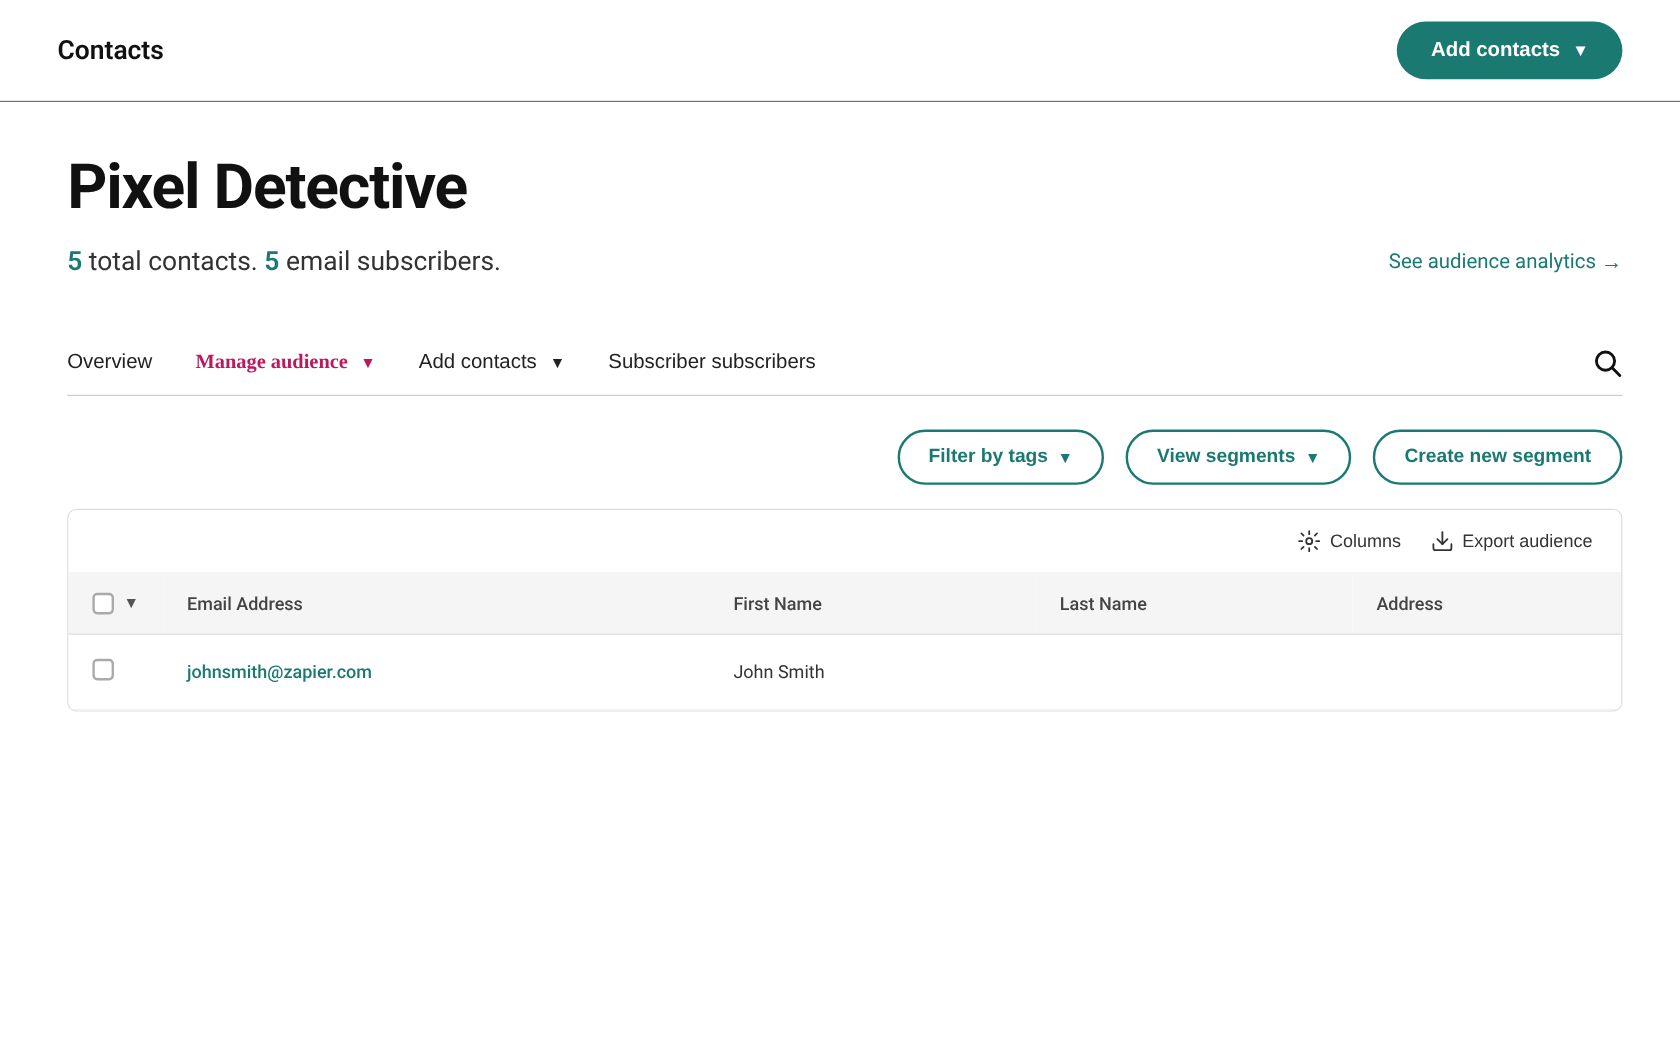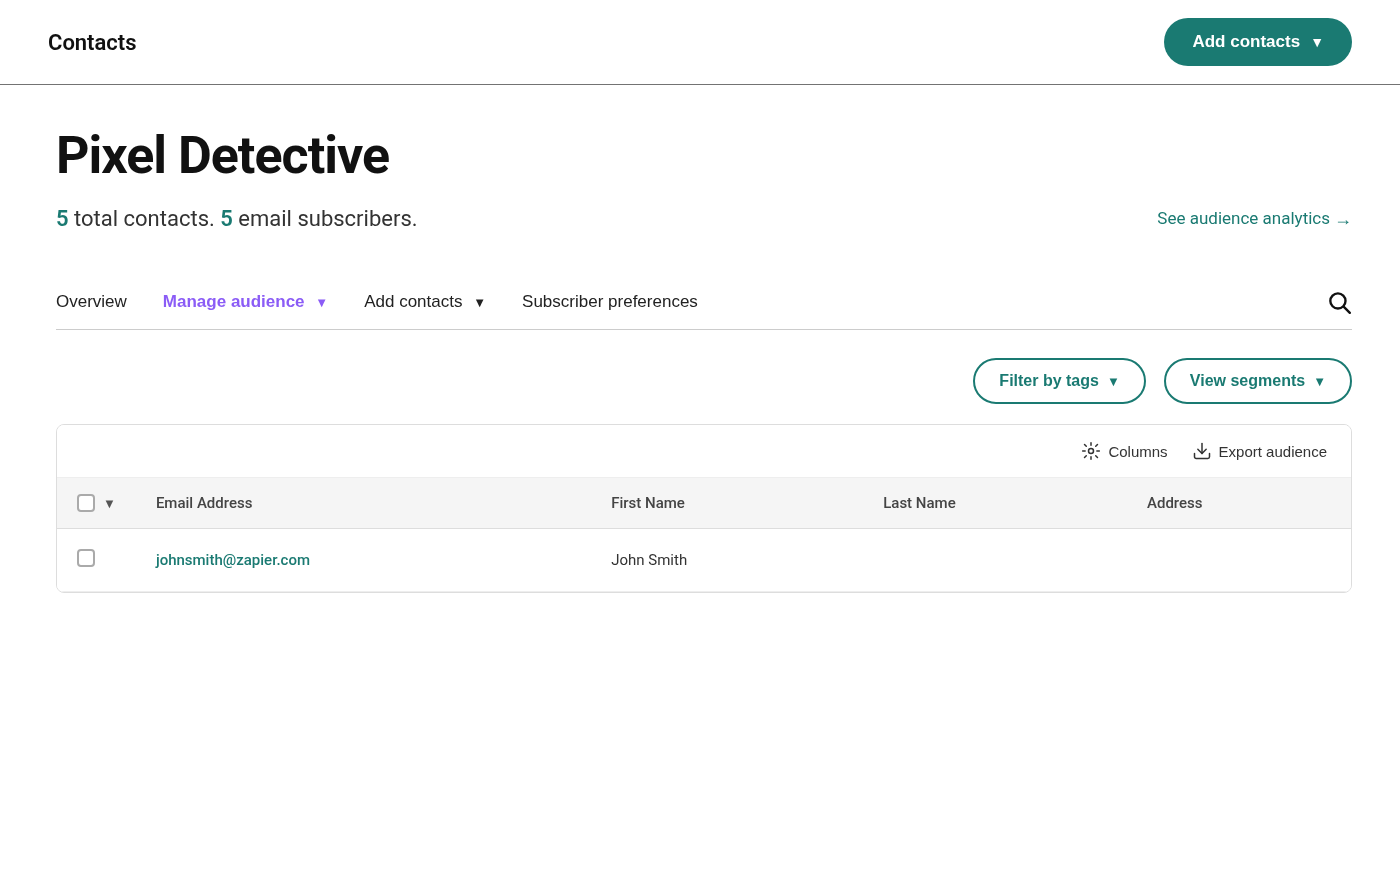--- a/index.html
+++ b/index.html
@@ -261,47 +261,50 @@
     <a class="audience-analytics-link" style="color: rgb(26, 122, 114);">
       <span>See audience analytics</span>
       <span class="arrow">→</span>
     </a>
   </div>
 
   <nav class="nav-tabs">
     <button class="nav-tab">
       <span>Overview</span>
     </button>
-    <button class="nav-tab active" style="color: #8b5cf6;">
+    <button class="nav-tab active" style="color: #be185d; font-family: Liberation Serif, serif;">
       <span>Manage audience</span>
       <span class="tab-chevron">▼</span>
     </button>
     <button class="nav-tab">
       <span>Add contacts</span>
       <span class="tab-chevron">▼</span>
     </button>
     <button class="nav-tab">
-      <span>Subscriber preferences</span>
+      <span>Subscriber subscribers</span>
     </button>
     <button class="nav-tab-search">
       <svg viewBox="0 0 24 24" fill="none" stroke="#111" stroke-width="2.2" stroke-linecap="round" stroke-linejoin="round">
         <circle cx="11" cy="11" r="7"></circle>
         <line x1="16.5" y1="16.5" x2="22" y2="22"></line>
       </svg>
     </button>
   </nav>
 
   <div class="toolbar-row">
     <button class="outline-btn" style="border-color: rgb(26, 122, 114); color: rgb(26, 122, 114);">
       <span>Filter by tags</span>
       <span class="btn-chevron">▼</span>
     </button>
     <button class="outline-btn" style="border-color: rgb(26, 122, 114); color: rgb(26, 122, 114);">
       <span>View segments</span>
       <span class="btn-chevron">▼</span>
+    </button>
+    <button class="outline-btn" style="border-color: rgb(26, 122, 114); color: rgb(26, 122, 114);">
+      <span>Create new segment</span>
     </button>
   </div>
 
   <div class="table-container">
 
     <div class="table-toolbar">
       <button class="table-toolbar-btn">
         <svg viewBox="0 0 24 24" fill="none" stroke="#333" stroke-width="1.8" stroke-linecap="round" stroke-linejoin="round">
           <circle cx="12" cy="12" r="3"></circle>
           <path d="M12 2v3M12 19v3M4.22 4.22l2.12 2.12M17.66 17.66l2.12 2.12M2 12h3M19 12h3M4.22 19.78l2.12-2.12M17.66 6.34l2.12-2.12"></path>

